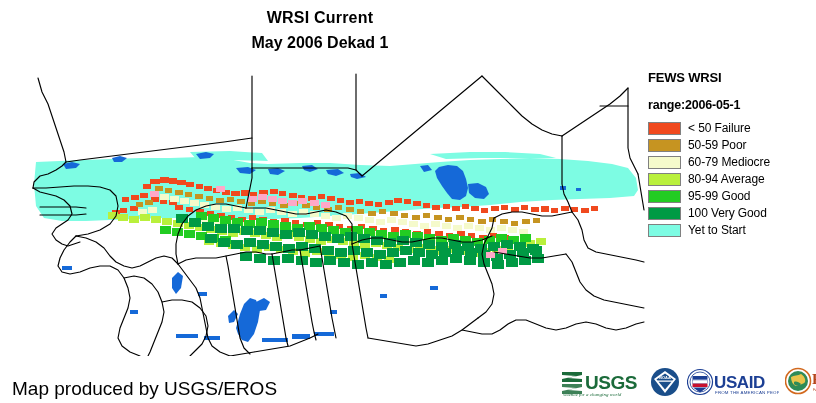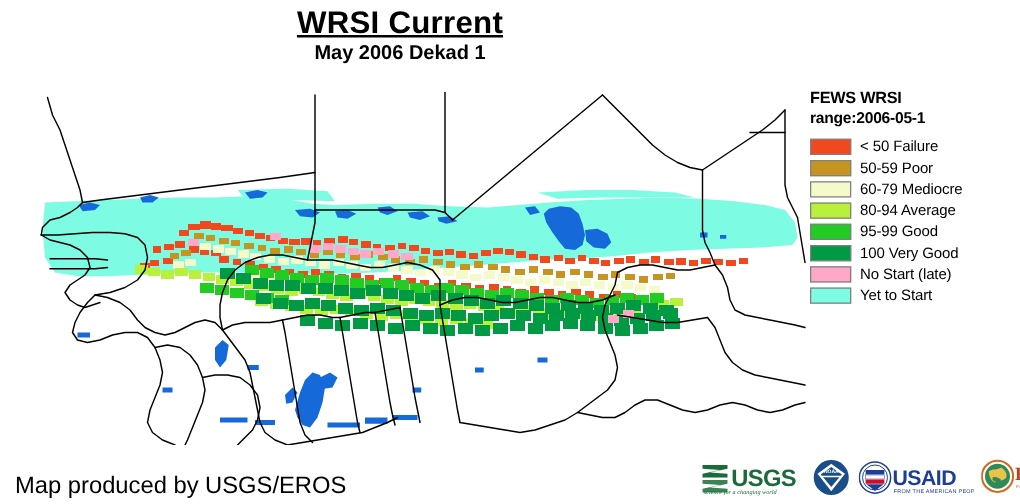--- a/index.html
+++ b/index.html
@@ -1,31 +1,31 @@
 <!DOCTYPE html>
 <html><head>
 <meta charset="utf-8">
 <style>
   html,body{margin:0;padding:0;background:#ffffff;}
   body{width:816px;height:403px;position:relative;overflow:hidden;
        font-family:"Liberation Sans",sans-serif;color:#000;}
 
   
   #title-block{position:absolute;left:0;top:6px;width:640px;text-align:center;}
-  #map-title{font-size:25px;font-weight:bold;letter-spacing:0.2px;line-height:24px;text-decoration:underline;}
+  #map-title{font-size:16px;font-weight:bold;letter-spacing:0.2px;line-height:24px;}
   #map-subtitle{font-size:16px;font-weight:bold;line-height:22px;margin-top:2px;}
 
   
   #map-panel{position:absolute;left:0;top:66px;width:645px;height:290px;background:#fff;overflow:hidden;}
   #map-svg{display:block;width:645px;height:290px;}
 
   
   #legend{position:absolute;left:648px;top:70px;width:168px;}
   #legend-title{font-size:13px;font-weight:bold;line-height:16px;letter-spacing:-0.2px;}
-  #legend-range{font-size:12.5px;font-weight:bold;line-height:16px;letter-spacing:-0.2px;}
+  #legend-range{font-size:12.5px;font-weight:bold;line-height:16px;margin-top:11px;letter-spacing:-0.2px;}
   #legend-items{margin-top:7px;}
   .legend-row{display:flex;align-items:center;height:16px;margin-bottom:1px;}
   .legend-swatch{width:33px;height:13px;border:1px solid #808080;box-sizing:border-box;flex:0 0 auto;}
   .legend-label{font-size:12px;line-height:13px;margin-left:7px;white-space:nowrap;letter-spacing:-0.1px;text-align:right;}
 
   
   #credit{position:absolute;left:12px;top:381px;font-size:19px;line-height:16px;}
 
   #logos{position:absolute;left:560px;top:364px;width:256px;height:36px;
          display:flex;align-items:center;}
@@ -615,24 +615,20 @@
     <div class="legend-row">
       <span class="legend-swatch" style="background-color: rgb(34, 204, 34);"></span>
       <span class="legend-label">95-99 Good</span>
     </div>
 
     <div class="legend-row">
       <span class="legend-swatch" style="background-color: rgb(0, 154, 68);"></span>
       <span class="legend-label">100 Very Good</span>
     </div>
 
-    <div class="legend-row">
-      <span class="legend-swatch" style="background-color: rgb(255, 168, 200);"></span>
-      <span class="legend-label">No Start (late)</span>
-    </div>
 
     <div class="legend-row">
       <span class="legend-swatch" style="background-color: rgb(125, 252, 227);"></span>
       <span class="legend-label">Yet to Start</span>
     </div>
 
   </div>
 </div>
 
 <div id="credit">Map produced by USGS/EROS</div>

